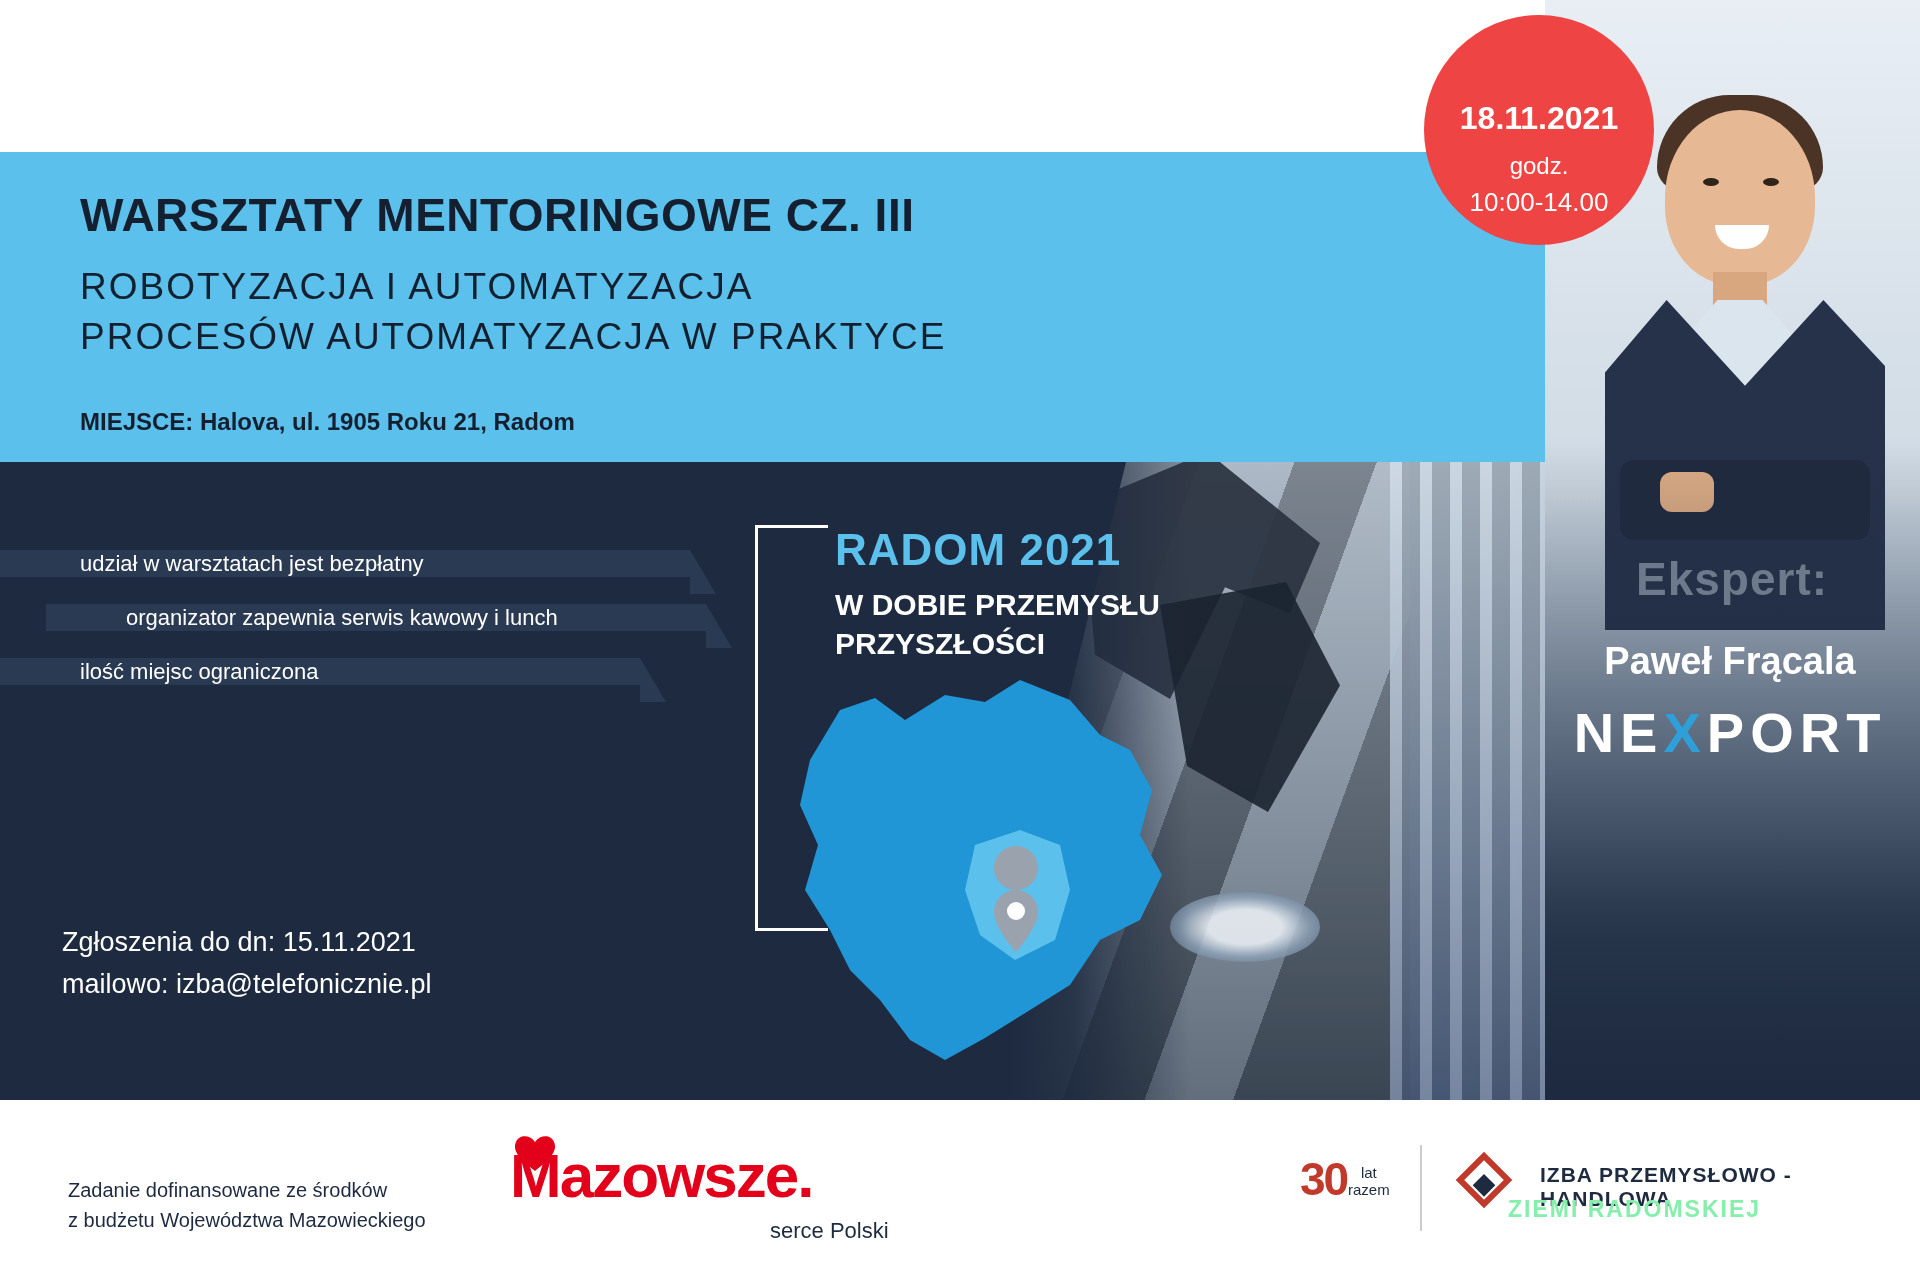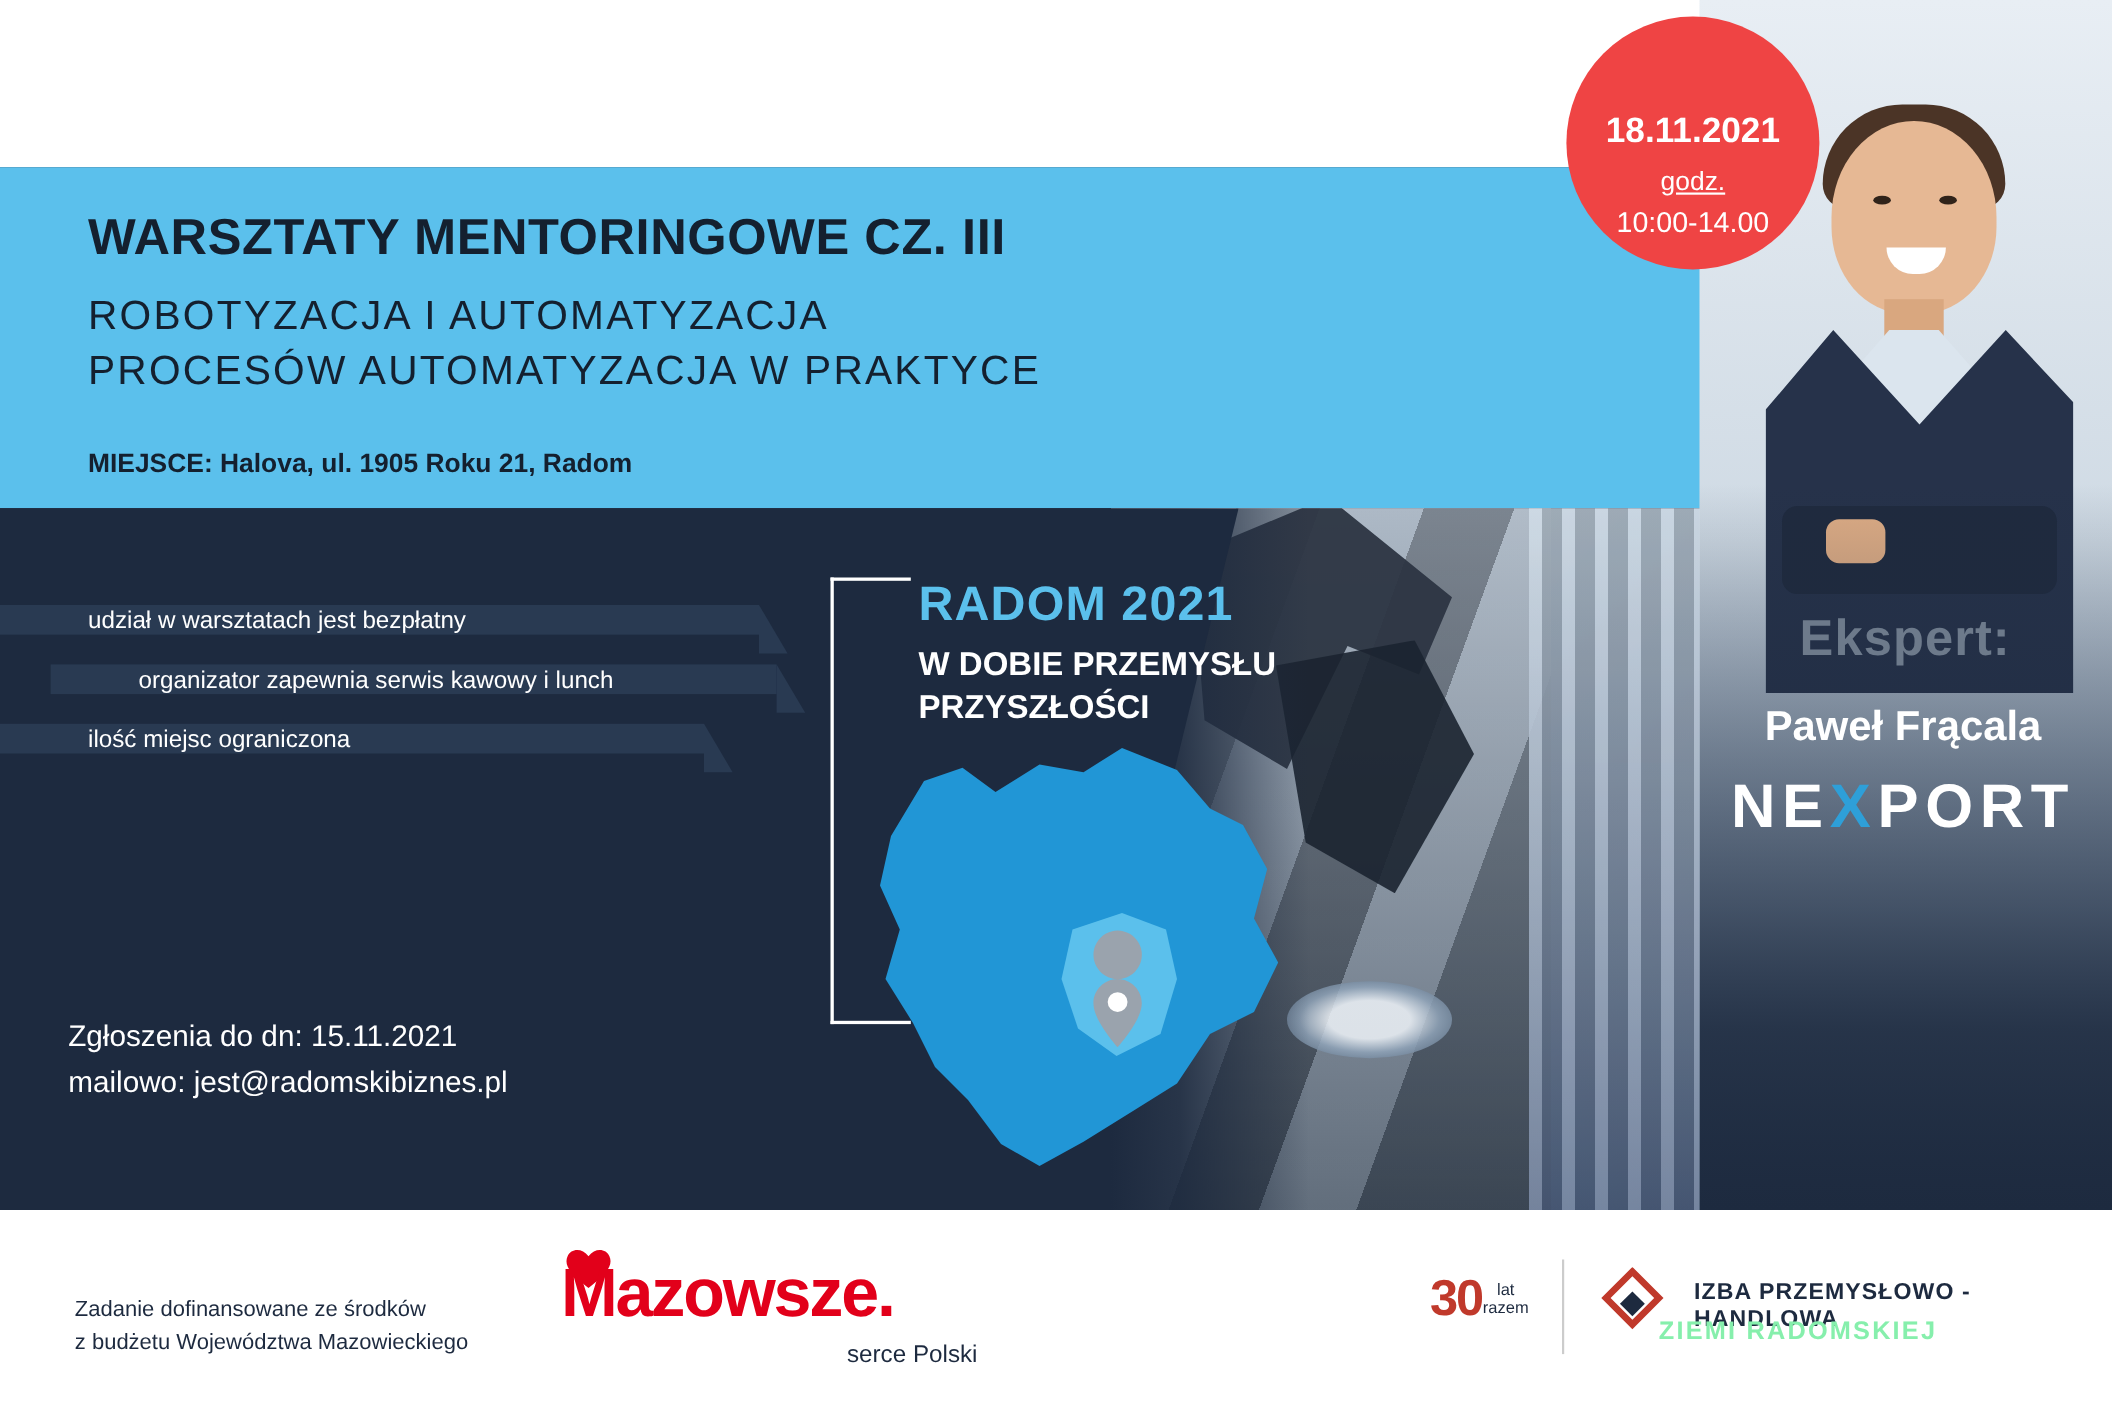--- a/index.html
+++ b/index.html
@@ -143,21 +143,21 @@
     position:absolute;left:835px;top:585px;
     font-size:30px;font-weight:bold;color:#ffffff;line-height:1.3;
   }
 
   
   .date-circle{
     position:absolute;left:1424px;top:15px;width:230px;height:230px;border-radius:50%;
     background:#ef4444;color:#ffffff;text-align:center;
   }
   .date-main{position:absolute;left:0;top:85px;width:230px;font-size:32px;font-weight:bold;}
-  .date-godz{position:absolute;left:0;top:137px;width:230px;font-size:24px;text-decoration:underline;}
+  .date-godz{position:absolute;left:0;top:137px;width:230px;font-size:24px;}
   .date-hours{position:absolute;left:0;top:172px;width:230px;font-size:26px;}
 
   
   .portrait-col{
     position:absolute;left:1545px;top:0;width:375px;height:1100px;
     background:linear-gradient(180deg,#e8eef4 0%, #cfdae4 45%, #9fb2c6 75%, #53687f 100%);
     overflow:hidden;
   }
   .pc-skin{
     position:absolute;left:120px;top:110px;width:150px;height:175px;border-radius:50% 50% 45% 45%;
@@ -284,21 +284,21 @@
       <path d="M205,205 L250,190 L290,205 L300,250 L285,300 L245,320 L210,295 L195,250 Z" fill="#5bc0ec"></path>
       <g>
         <path d="M246,250 a22,22 0 1,1 0.1,0 Z M246,250 c-12,0 -22,10 -22,22 c0,16 22,40 22,40 c0,0 22,-24 22,-40 c0,-12 -10,-22 -22,-22 Z" fill="#9aa3ad"></path>
         <circle cx="246" cy="271" r="9" fill="#ffffff"></circle>
       </g>
     </svg>
   </div>
 
   <div class="contact">
     <div>Zgłoszenia do dn: 15.11.2021</div>
-    <div>mailowo: jest@radomskibiznes.pl</div>
+    <div>mailowo: izba@telefonicznie.pl</div>
   </div>
 
   <div class="portrait-col">
     <div class="pc-hair"></div>
     <div class="pc-skin"></div>
     <div class="pc-eye-l"></div>
     <div class="pc-eye-r"></div>
     <div class="pc-smile"></div>
     <div class="pc-neck"></div>
     <div class="pc-shirt"></div>

